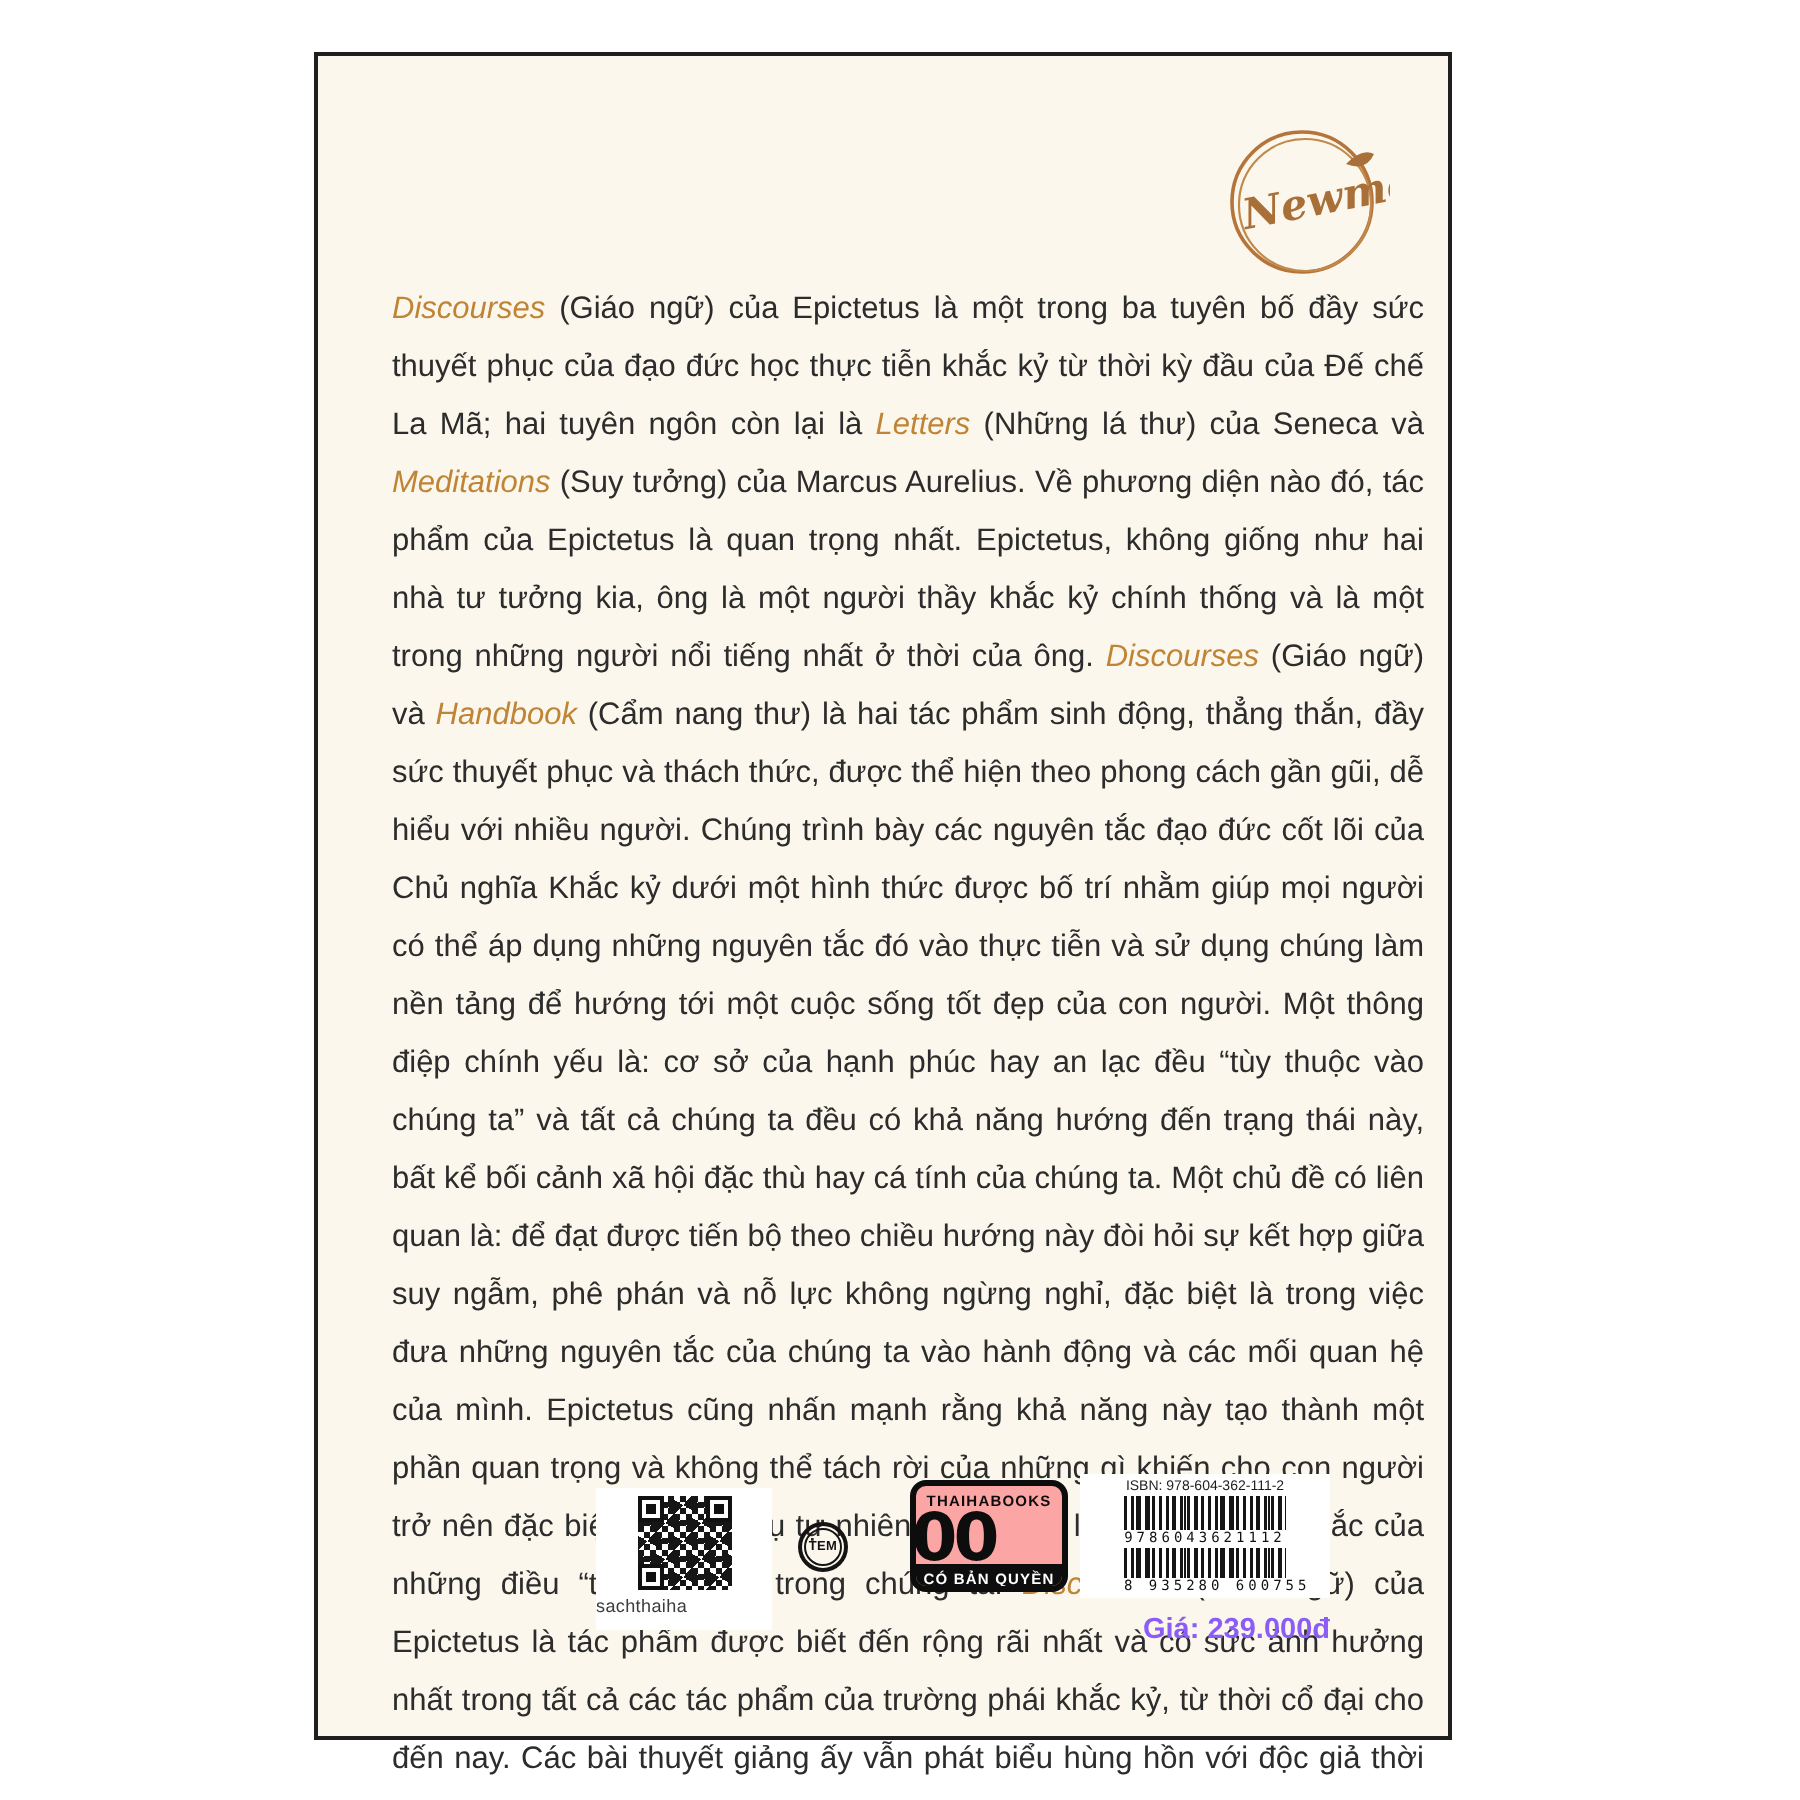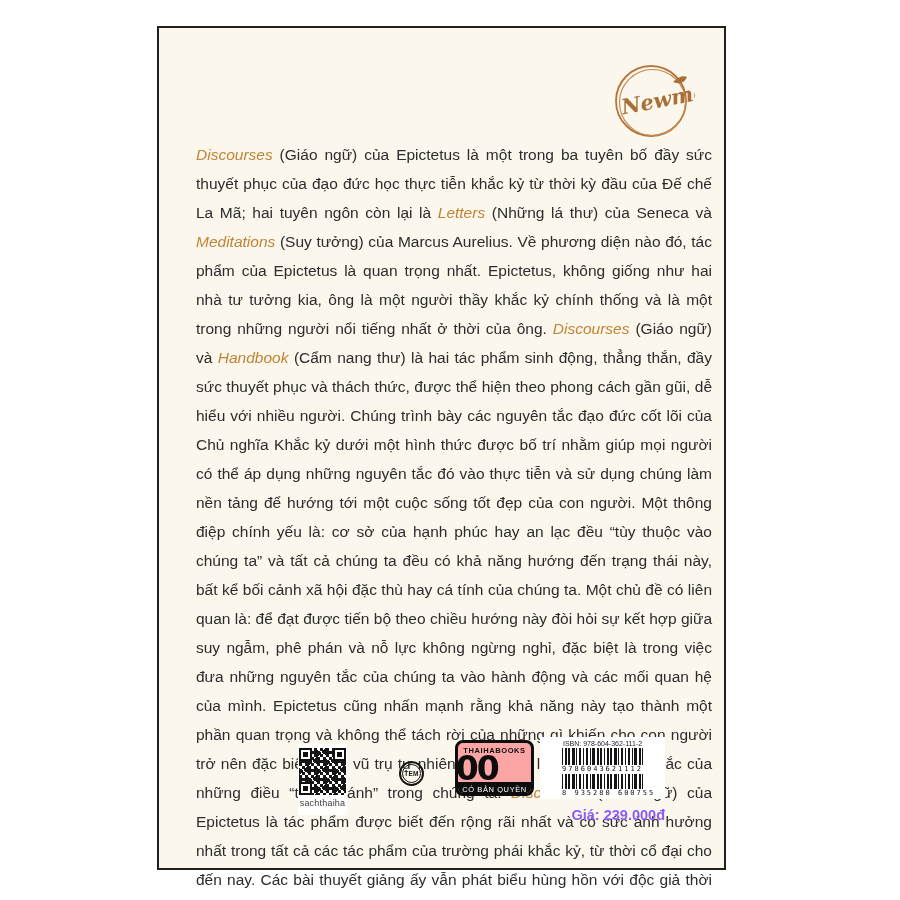--- a/index.html
+++ b/index.html
@@ -18,22 +18,22 @@
   
   .para {
     position:absolute; left:37px; top:112px; width:516px;
     font-size:15.5px; line-height:29px; color:#2c2c2c;
     text-align:justify;
   }
   .para .em { color:#bf8435; font-style:italic;margin-top:12px; }
 
   
   .qr-panel {
-    position:absolute; left:139px; top:716px; width:49px; height:71px;
-    background:#ffffff; text-align:center; padding-top:4px;
+    position:absolute; left:139px; top:716px; width:88px; height:71px;
+    background:#ffffff; text-align:left; padding-top:4px;
   }
   .qr { position:relative; width:47px; height:47px; margin:0 auto; background:#fff;
     background-image:
       repeating-conic-gradient(from 45deg,#161616 0% 21%,transparent 0% 50%),
       repeating-conic-gradient(#161616 0% 25%,#ffffff 0% 50%);
     background-size: 9px 9px, 6px 6px;
   }
   .qr .finder { position:absolute; width:13px; height:13px; border:2.5px solid #111; background:#fff; }
   .qr .finder::after { content:""; position:absolute; inset:2px; background:#111; }
   .qr .f-tl { left:0; top:0; }
@@ -53,21 +53,21 @@
     position:absolute; left:296px; top:712px; width:79px; height:56px;
     background:#fca5a5; border:3px solid #0d0d0d; border-radius:8px;
     display:flex; flex-direction:column; align-items:center; overflow:hidden;
   }
   .badge-top { font-size:7.5px; font-weight:bold; color:#0d0d0d; letter-spacing:0.6px; margin-top:3px; }
   .badge-100 { display:flex; align-items:flex-end; line-height:26px; margin-top:1px;gap:44px; }
   .badge-num { font-size:33px; font-weight:900; color:#0d0d0d; letter-spacing:-2px; font-family:"DejaVu Sans",sans-serif; }
   .badge-pct { font-size:13px; font-weight:900; color:#0d0d0d; margin-left:1px; }
   .badge-bottom {
     margin-top:auto; width:100%; background:#0d0d0d; color:#ffffff;
-    font-size:7.5px; font-weight:normal; text-align:center; letter-spacing:0.6px;
+    font-size:7.5px; font-weight:bold; text-align:center; letter-spacing:0.6px;
     padding:3px 0 4px;
   }
 
   .bc-panel {
     position:absolute; left:381px; top:709px; width:125px;
     background:#ffffff; padding:3px 22px 2px;
   }
   .isbn { font-size:7px; color:#1c1c1c; text-align:center; white-space:nowrap; }
   .bars {
     height:23px; margin-top:1px; background-color:#fff;

